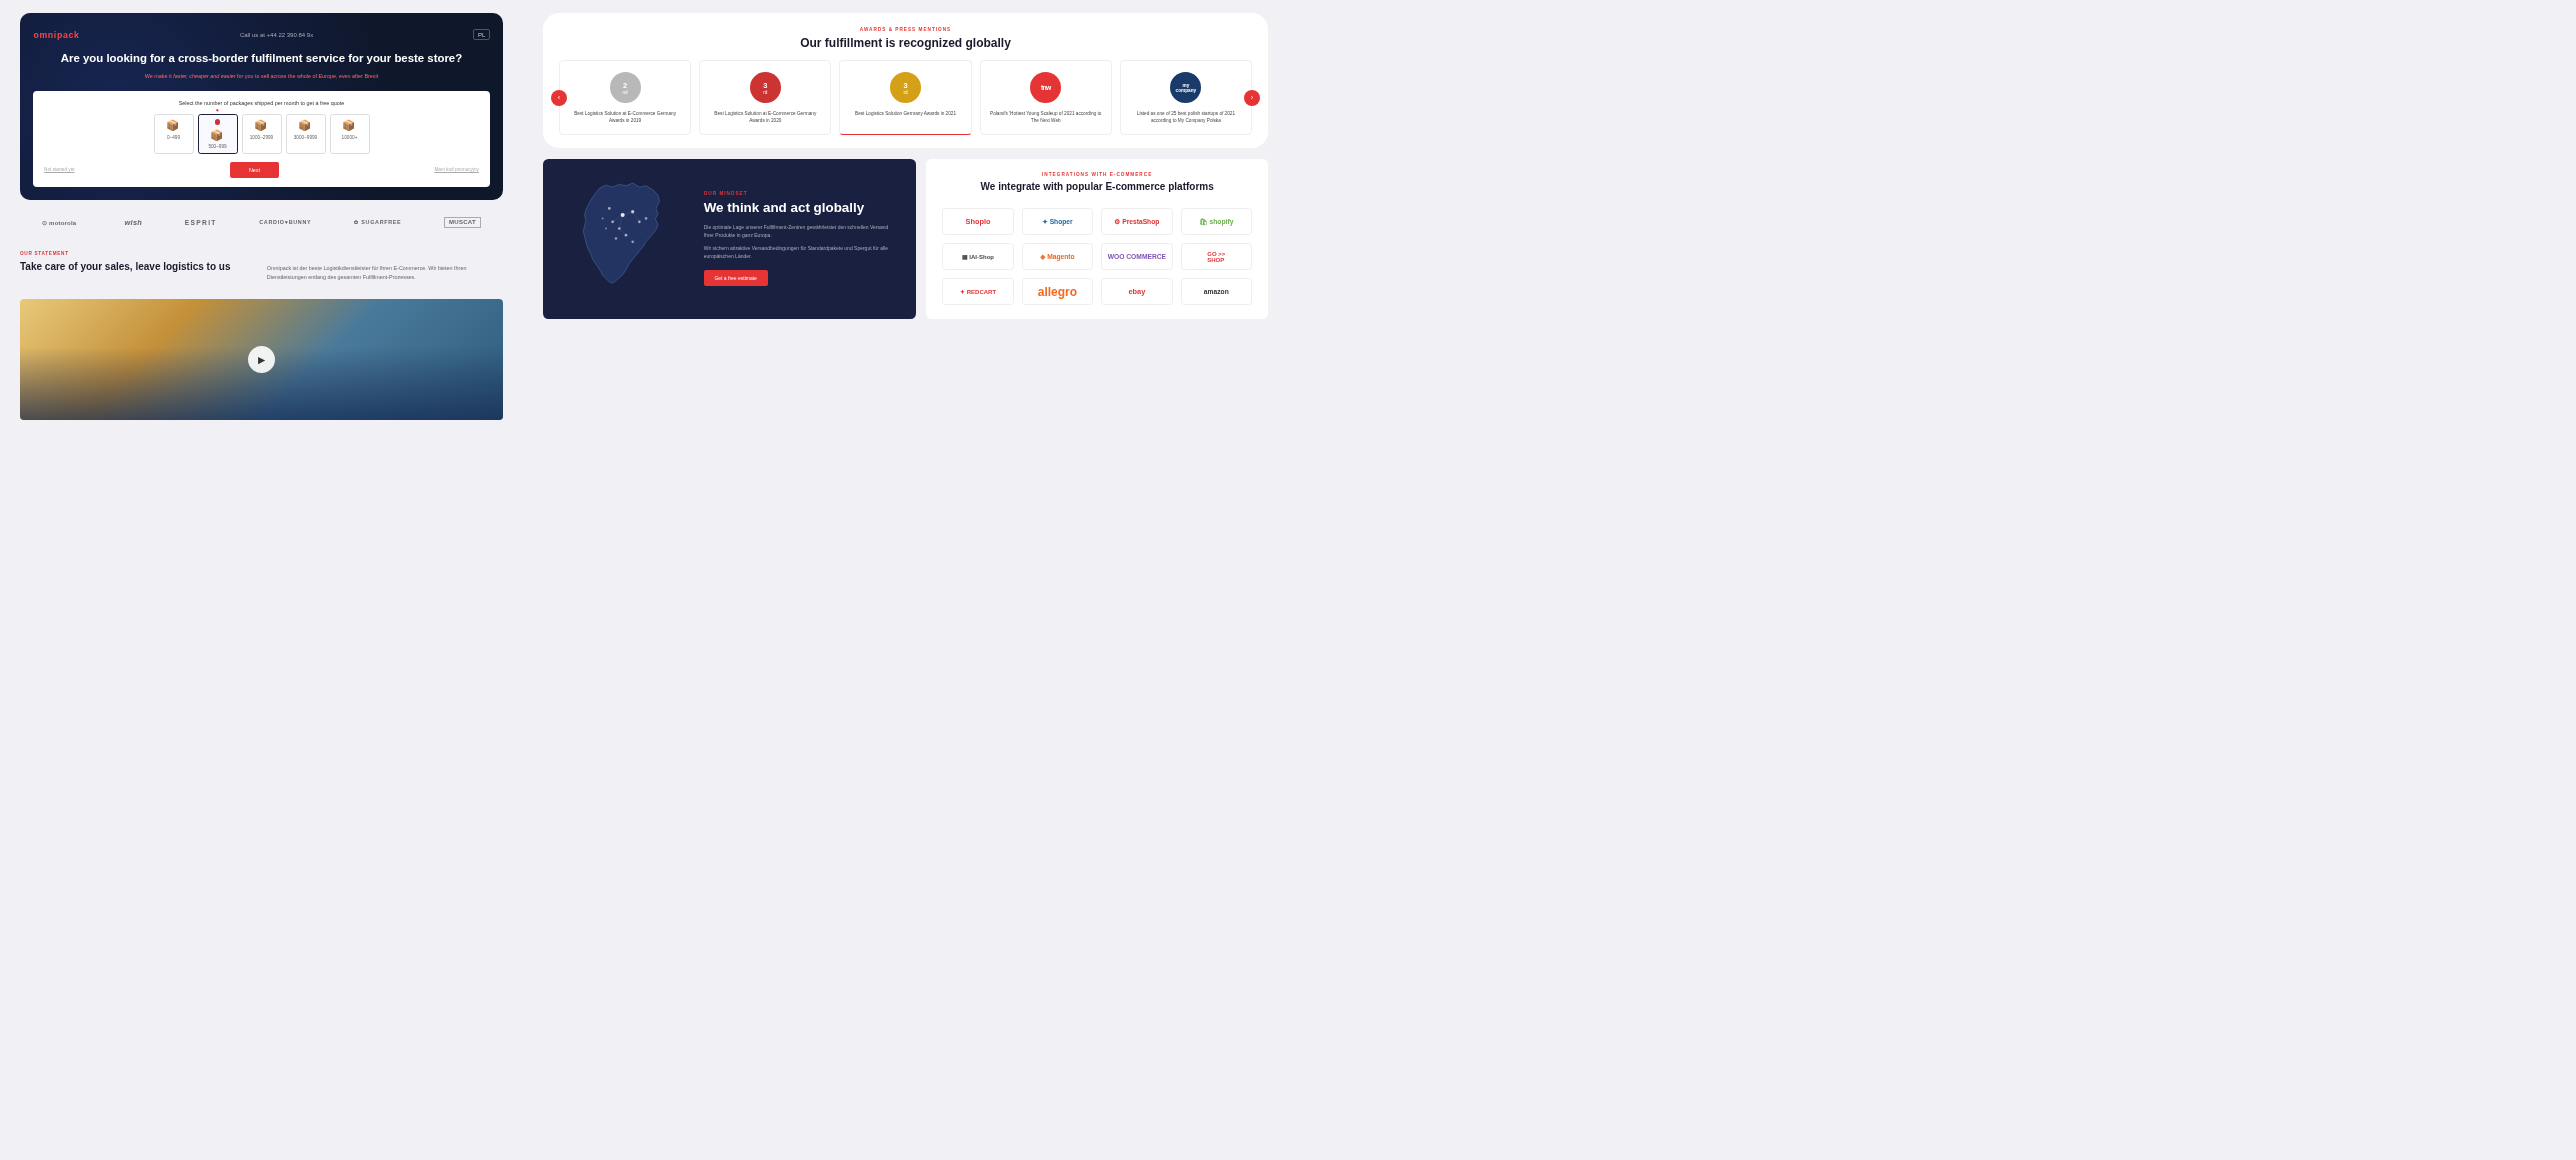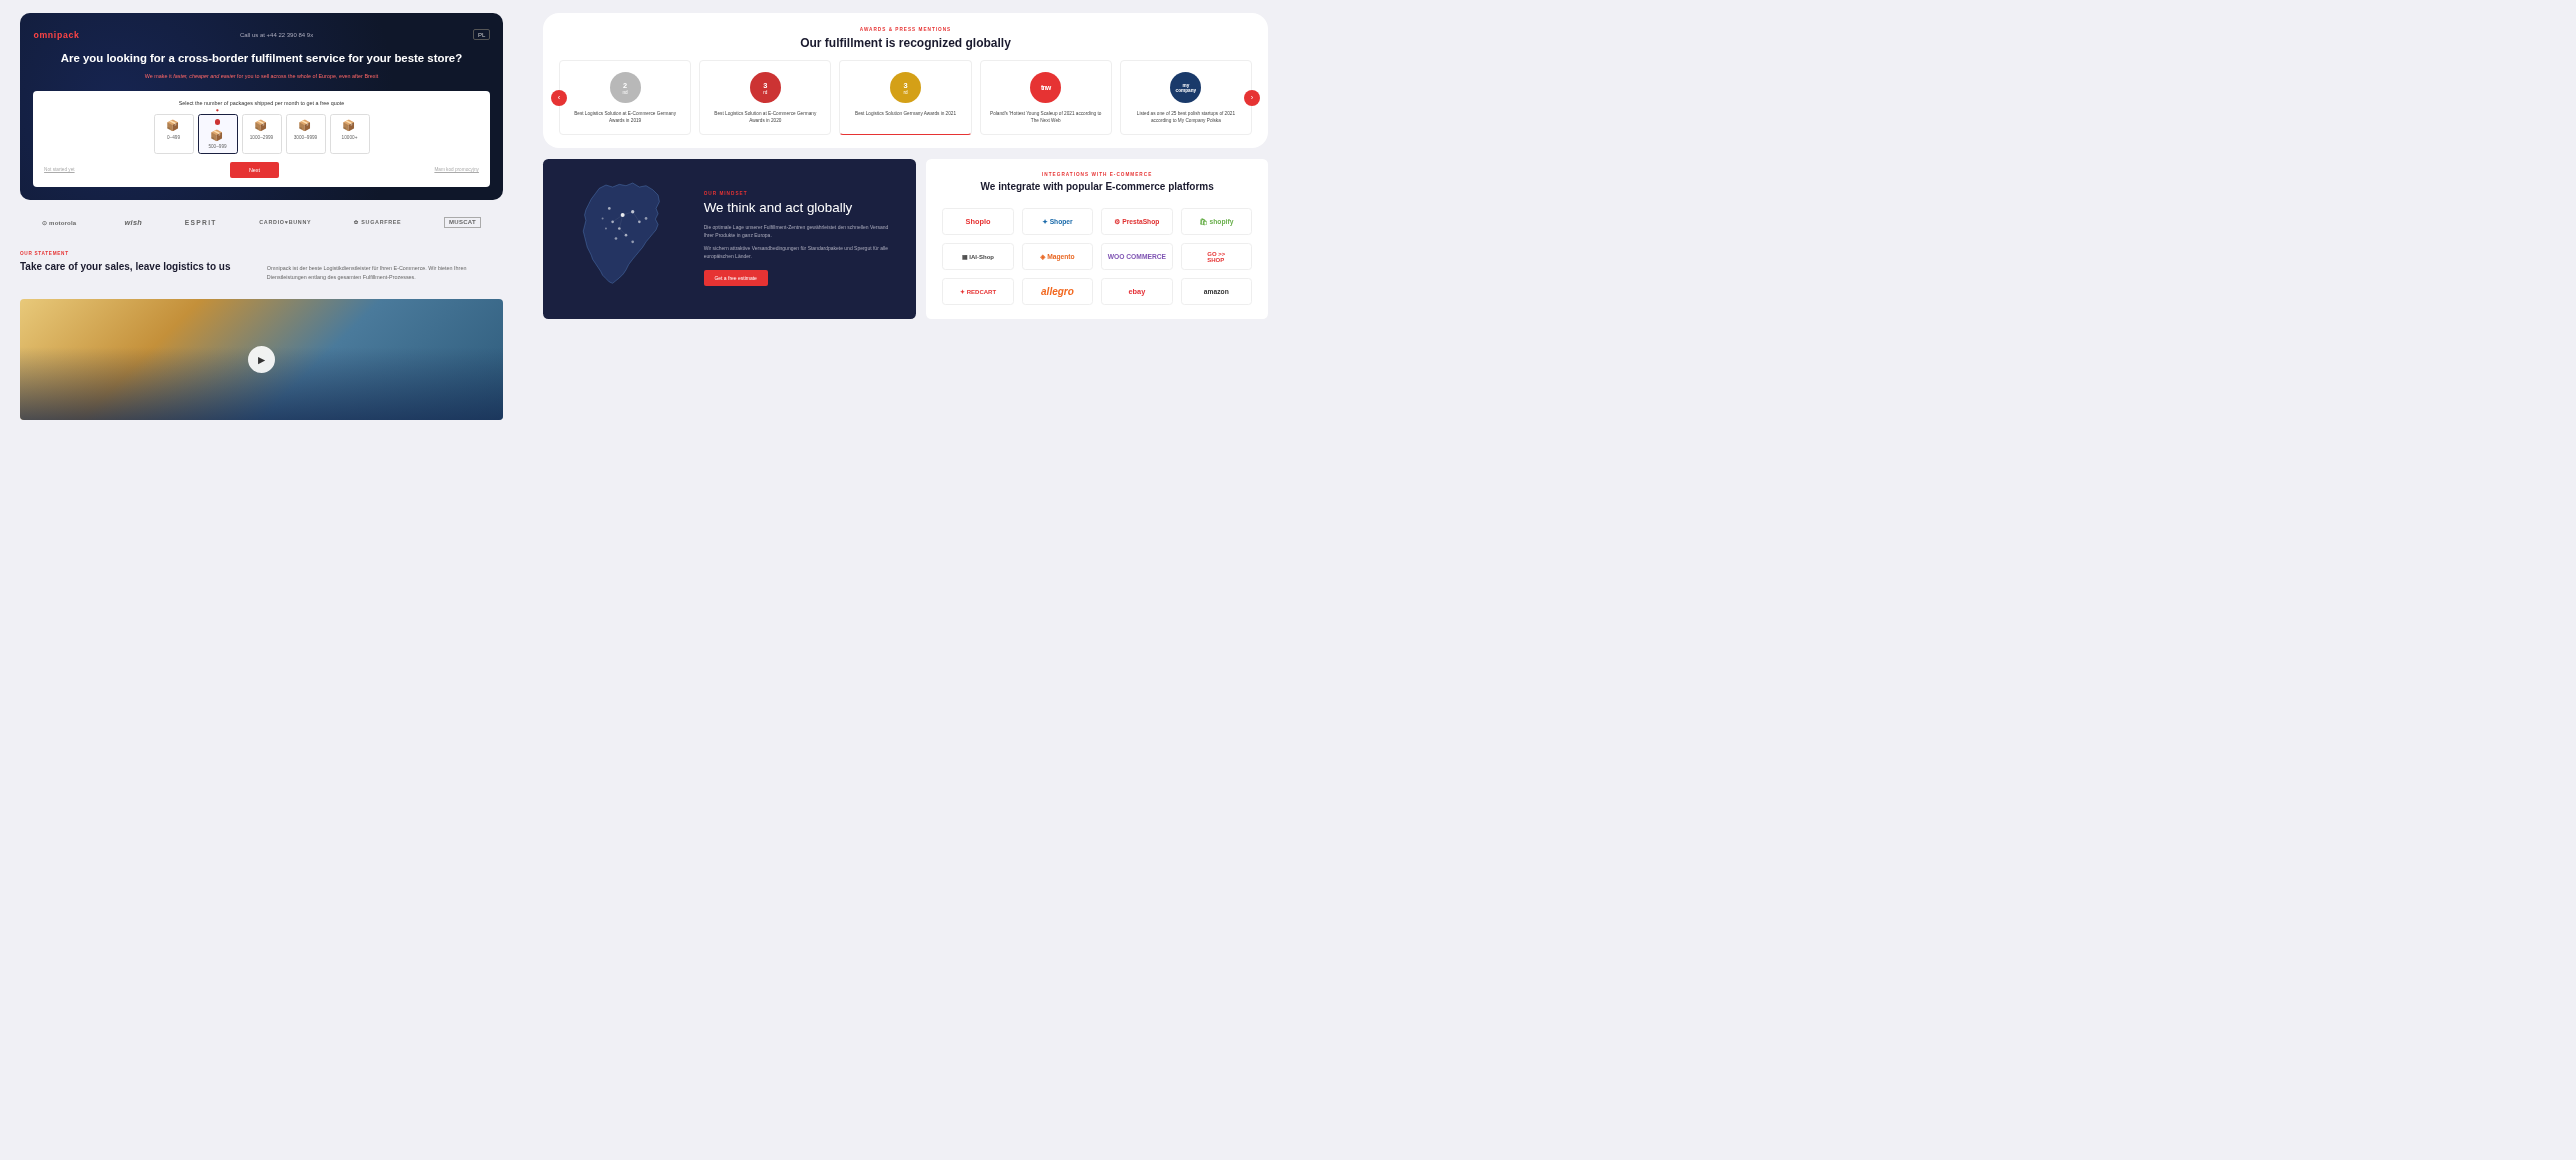--- a/index.html
+++ b/index.html
@@ -399,21 +399,21 @@
     .mindset-tag {
       font-size: 4.7px;
       color: #e63333;
       font-weight: bold;
       letter-spacing: 1px;
       text-transform: uppercase;
       margin-bottom: 4px;
     }
     .mindset-title {
       font-size: 13.4px;
-      font-weight: normal;
+      font-weight: bold;
       margin-bottom: 6.7px;
       line-height: 1.2;
     }
     .mindset-desc {
       font-size: 5px;
       color: #aab;
       line-height: 1.6;
       margin-bottom: 5.4px;
     }
     .estimate-btn {
@@ -455,21 +455,21 @@
     }
     .int-shoplo { color: #e63333; font-size: 7.4px; }
     .int-shoper { color: #1a6aaa; font-size: 6.7px; }
     .int-prestashop { color: #df3030; font-size: 6.7px; }
     .int-shopify { color: #6ab04c; font-size: 6.7px; }
     .int-iai { color: #444; font-size: 6px; }
     .int-magento { color: #e96824; font-size: 6.7px; }
     .int-woo { color: #7f54b3; font-size: 6.7px; }
     .int-goshop { color: #e63333; font-size: 6px; }
     .int-redcart { color: #e63333; font-size: 6px; }
-    .int-allegro { color: #f26921; font-size: 10px; font-style: italic; }
+    .int-allegro { color: #f26921; font-size: 12px; }
     .int-ebay { color: #e53238; font-size: 7.4px; justify-content: center; }
     .int-amazon { color: #333; font-size: 6.7px; }
   </style>
 </head>
 <body>
 
 <div class="left-panel">
 
   <div class="hero-card">
     <div class="hero-header">

